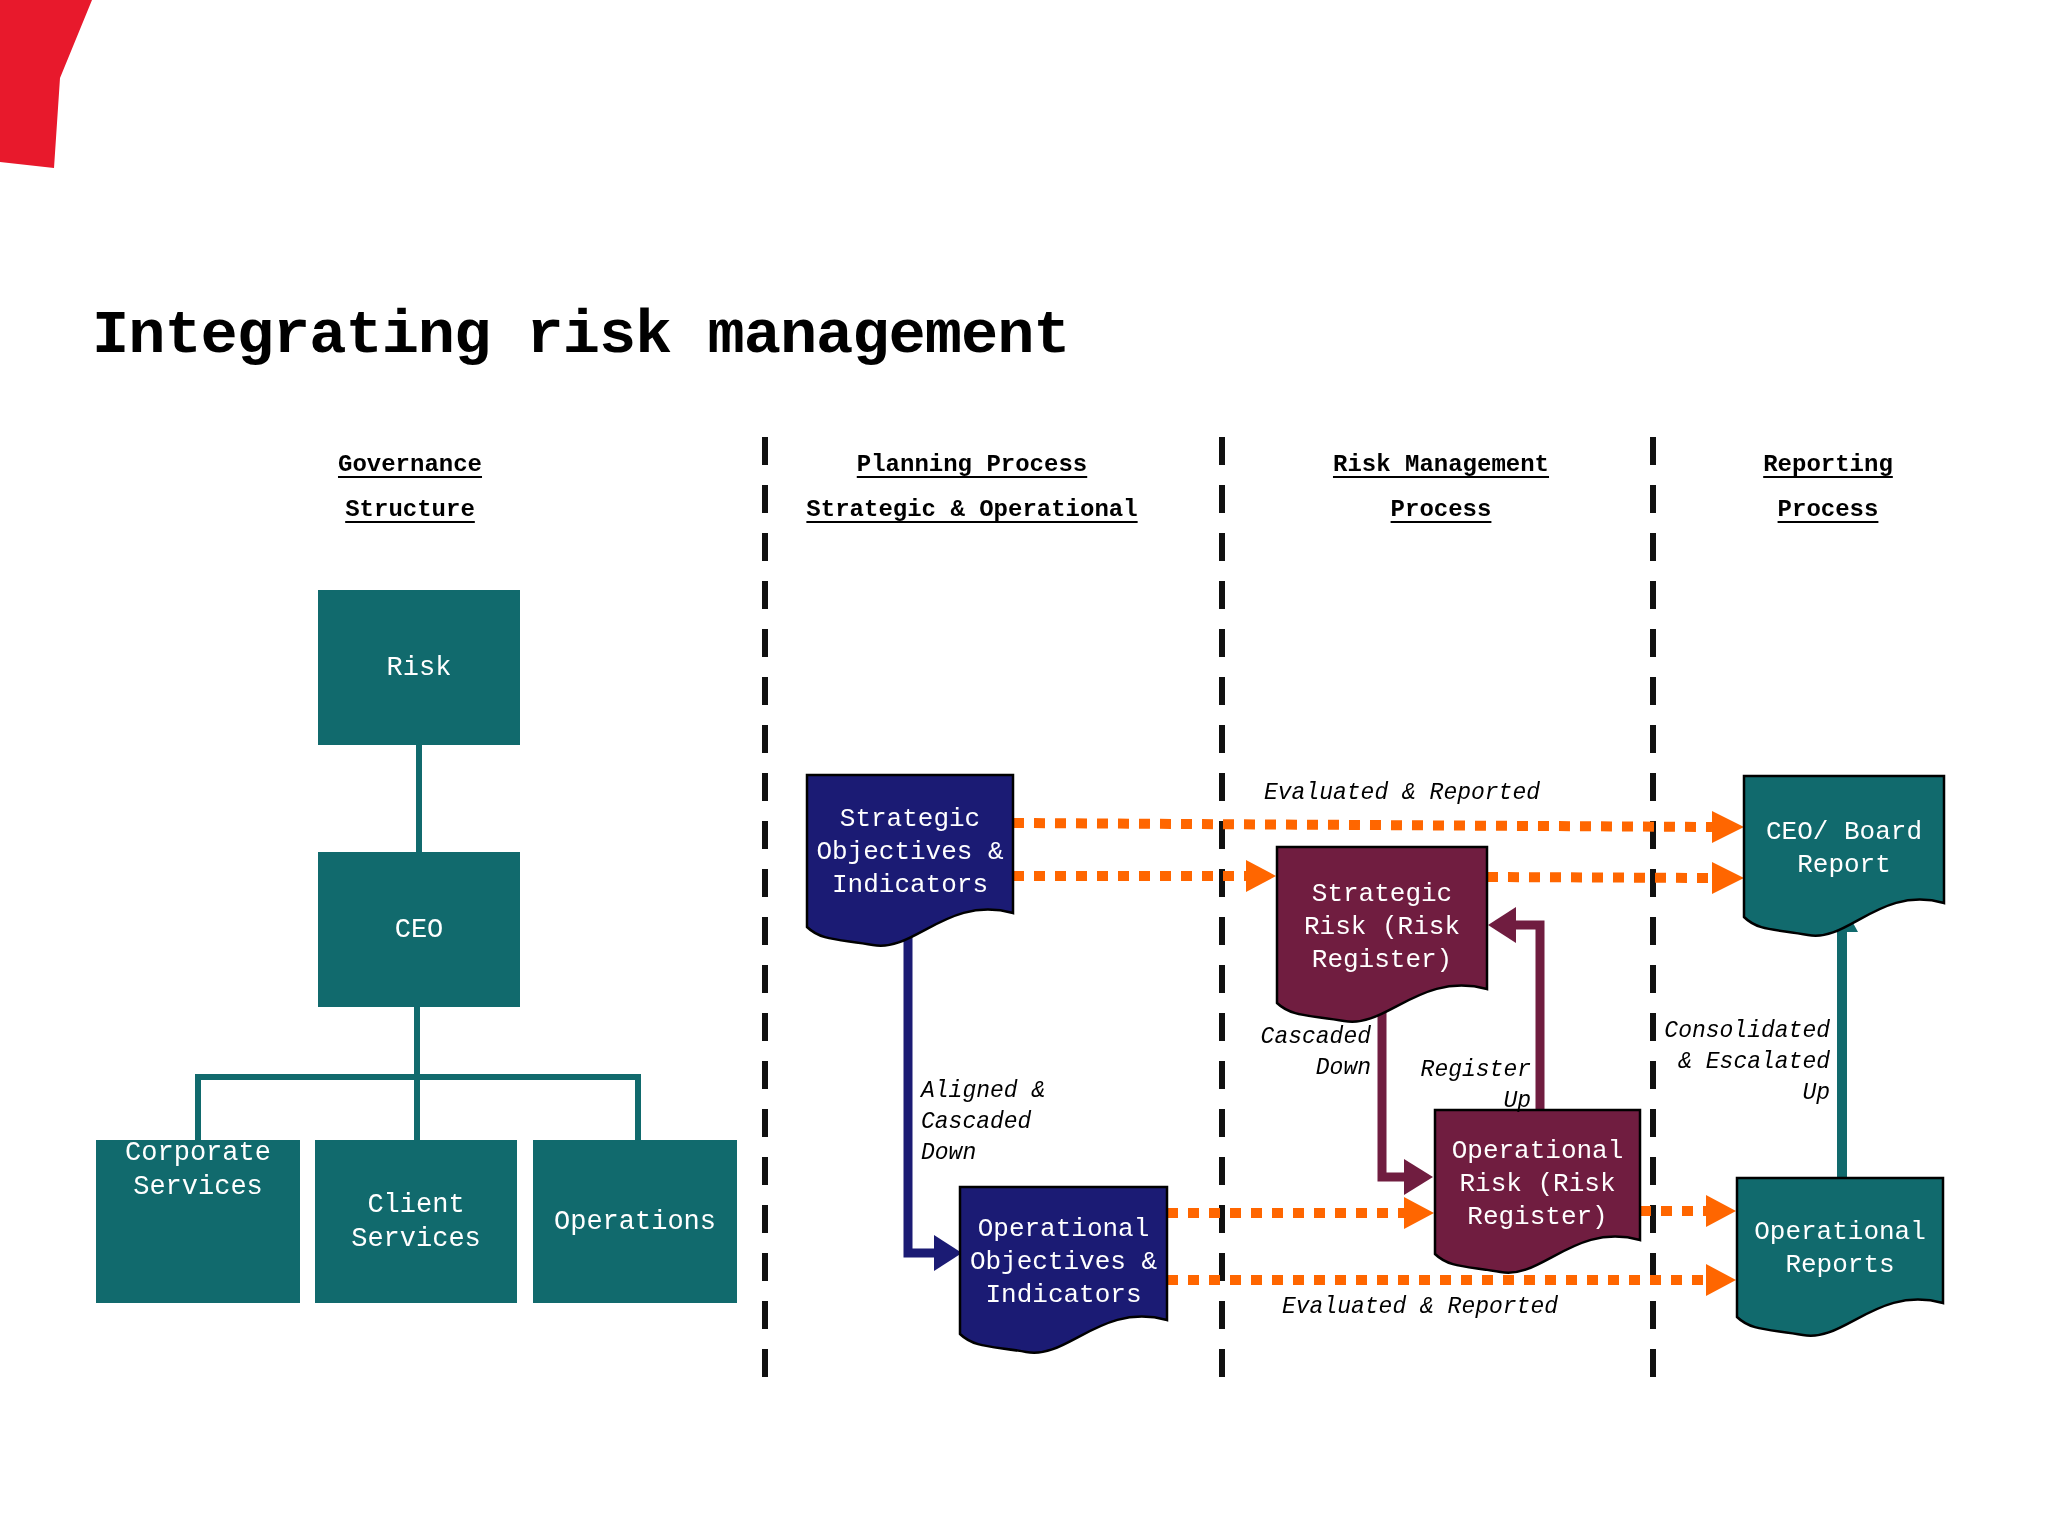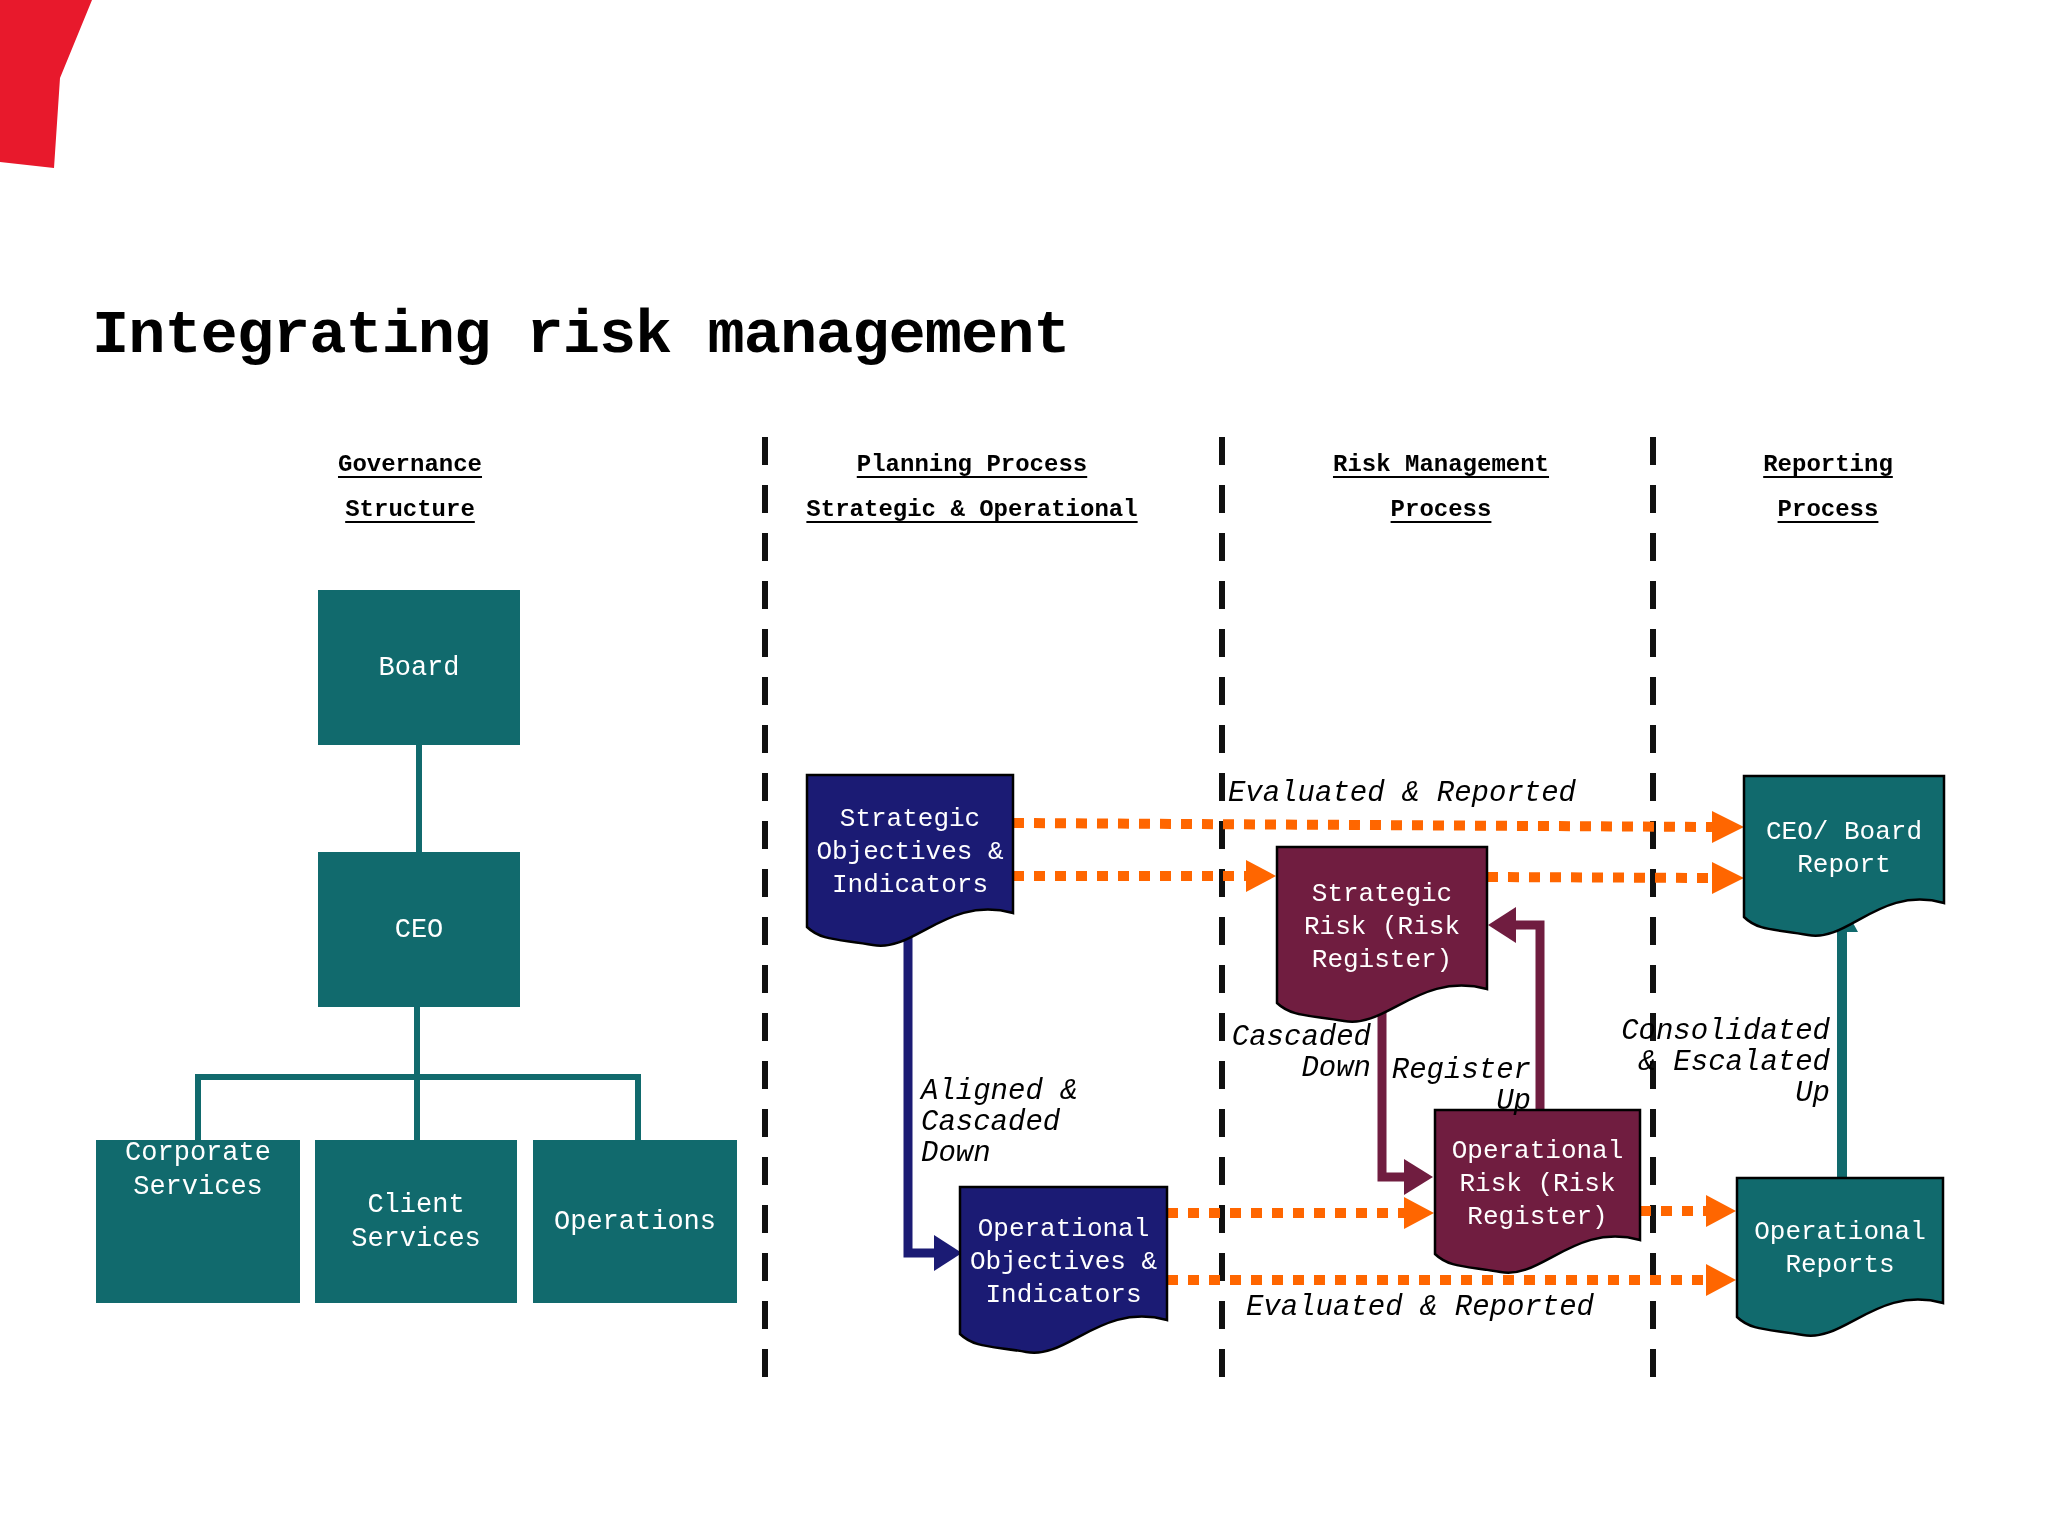--- a/index.html
+++ b/index.html
@@ -27,21 +27,21 @@
     font-size:24px;font-weight:bold;color:#000;line-height:45px;white-space:nowrap;
   }
   .col-header span{display:block;text-decoration:underline;text-underline-offset:5px;}
   .box-label{
     position:absolute;display:flex;flex-direction:column;align-items:center;justify-content:center;
     color:#ffffff;text-align:center;
   }
   .org-label{font-size:27px;line-height:34px;}
   .doc-label{font-size:26px;line-height:33px;}
   .flow-label{
-    position:absolute;font-style:italic;font-size:29px;line-height:31px;color:#000;white-space:nowrap;
+    position:absolute;font-style:italic;font-size:23px;line-height:31px;color:#000;white-space:nowrap;
   }
   .align-right{text-align:right;}
   .centered{transform:translateX(-50%);}
 </style>
 </head>
 <body>
 
 <div id="stage">
 
   <svg id="connectors" viewBox="0 0 2048 1536">
@@ -115,21 +115,21 @@
   </div>
   <div class="col-header" style="left:1441px">
     <span>Risk Management</span>
     <span>Process</span>
   </div>
   <div class="col-header" style="left:1828px">
     <span>Reporting</span>
     <span>Process</span>
   </div>
 
-  <div class="box-label org-label" style="left:318px;top:590px;width:202px;height:155px">Board</div>
+  <div class="box-label org-label" style="left:318px;top:590px;width:202px;height:155px">Risk</div>
   <div class="box-label org-label" style="left:318px;top:852px;width:202px;height:155px">CEO</div>
   <div class="box-label org-label" style="left:96px;top:1088px;width:204px;height:163px">
     <span>Corporate</span>
     <span>Services</span>
   </div>
   <div class="box-label org-label" style="left:315px;top:1140px;width:202px;height:163px">
     <span>Client</span>
     <span>Services</span>
   </div>
   <div class="box-label org-label" style="left:533px;top:1140px;width:204px;height:163px">Operations</div>

